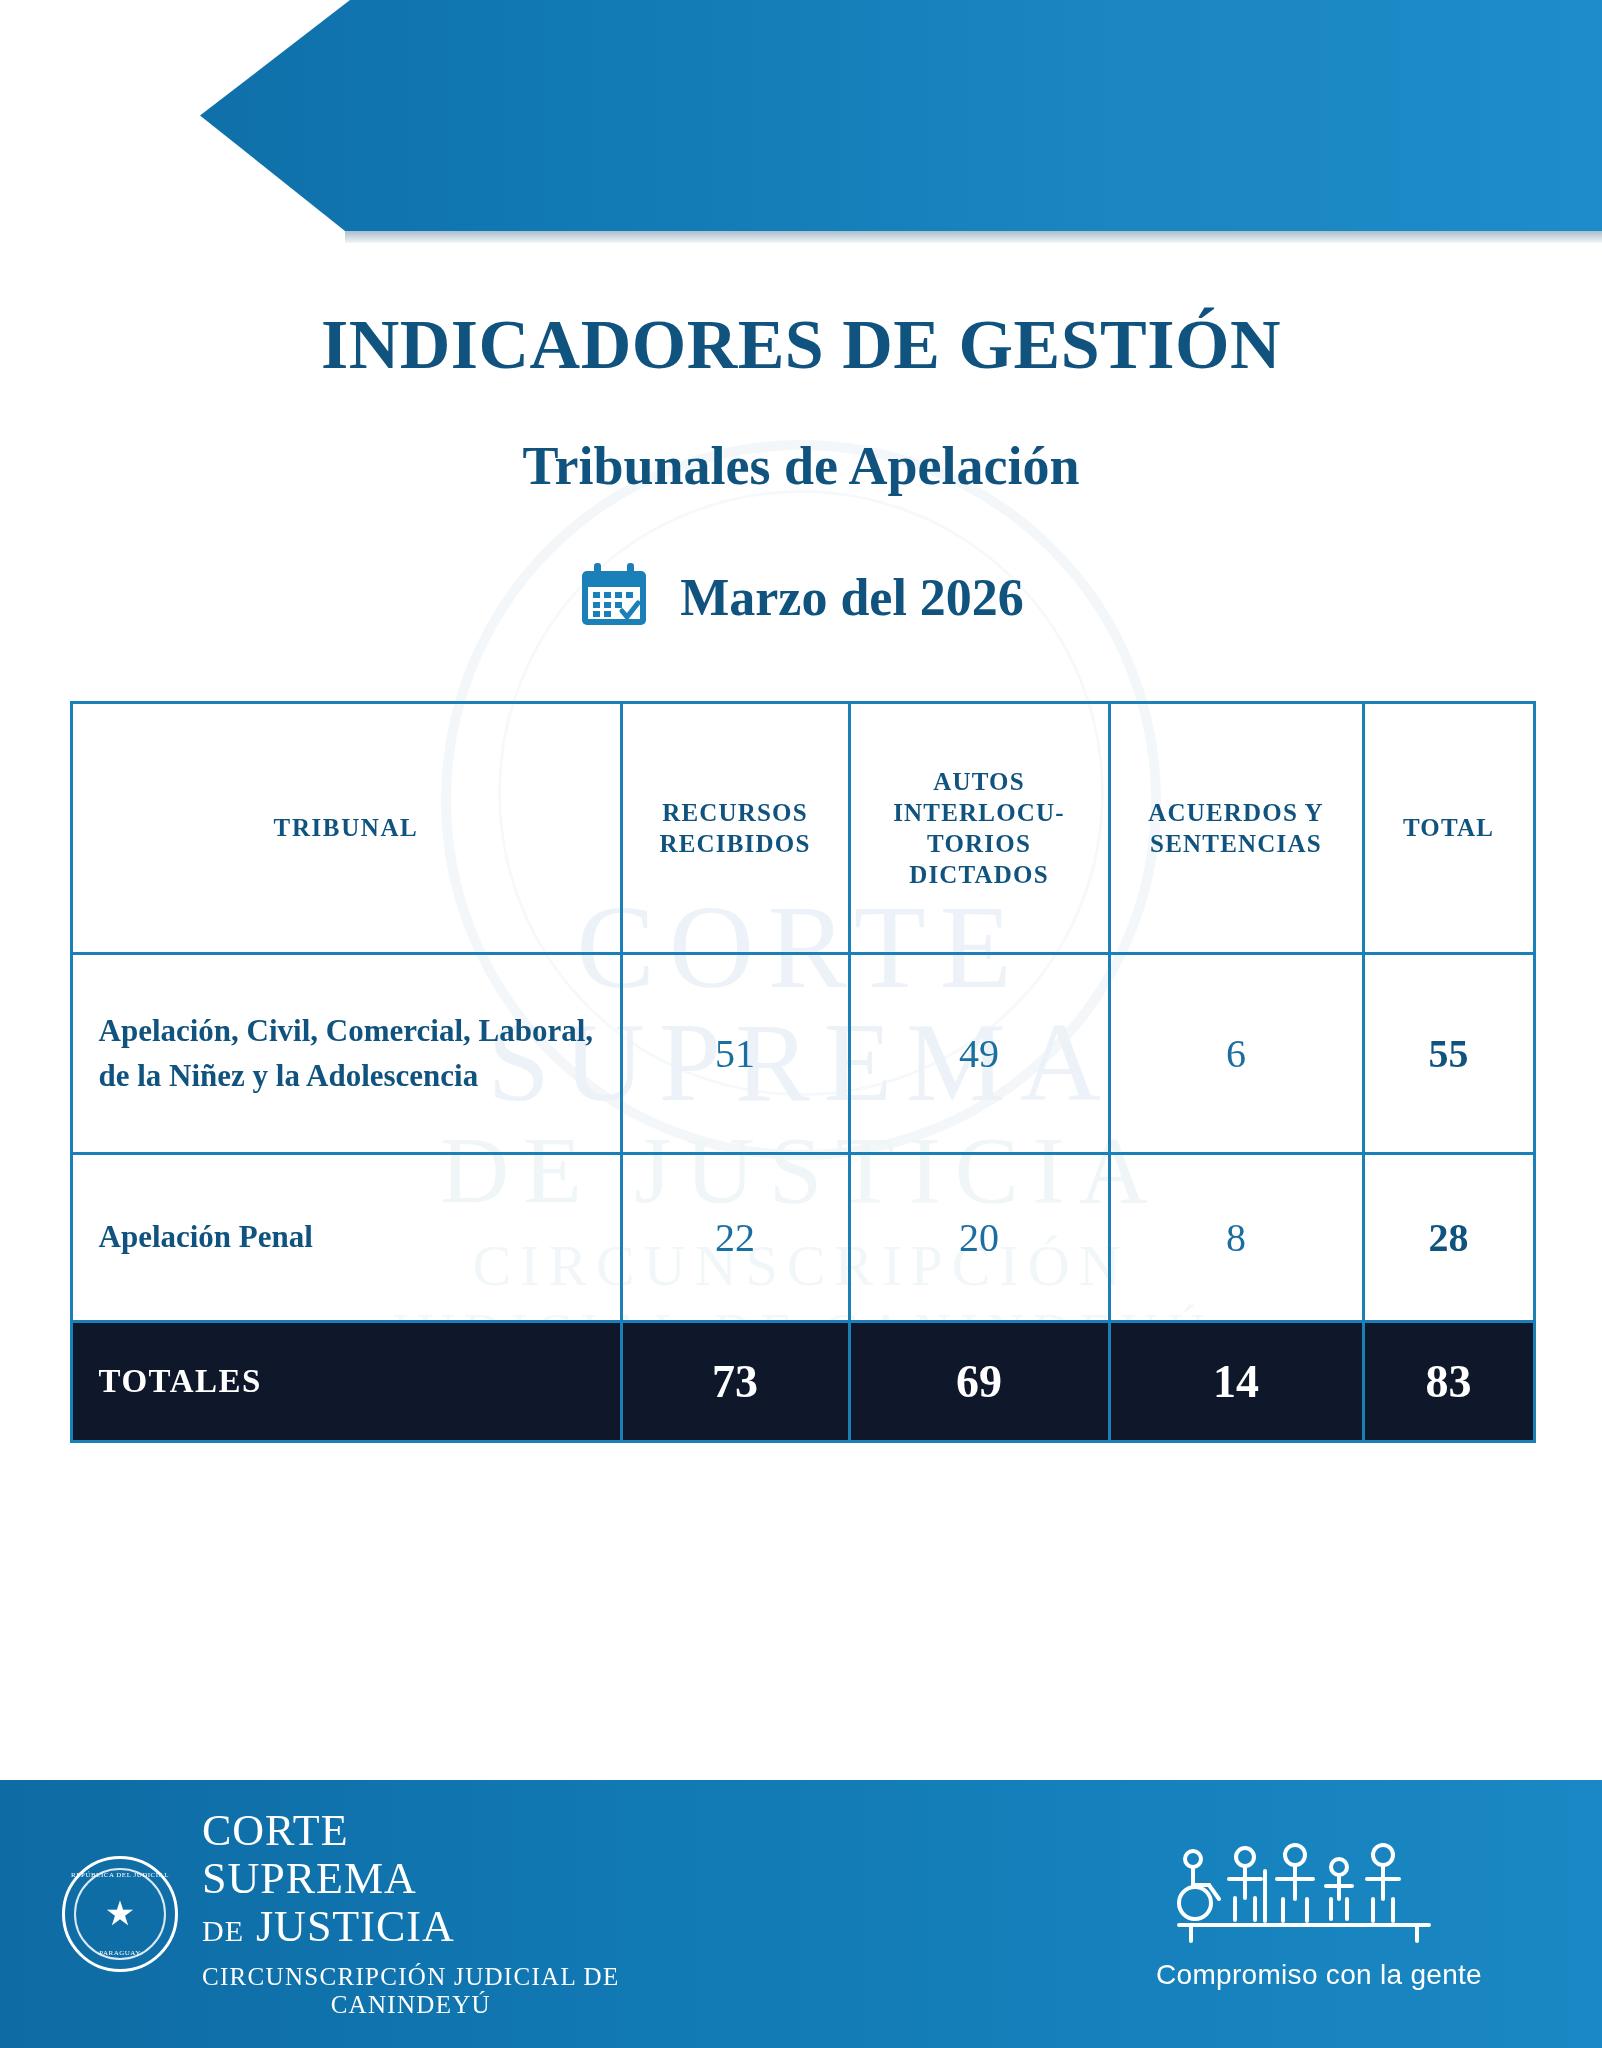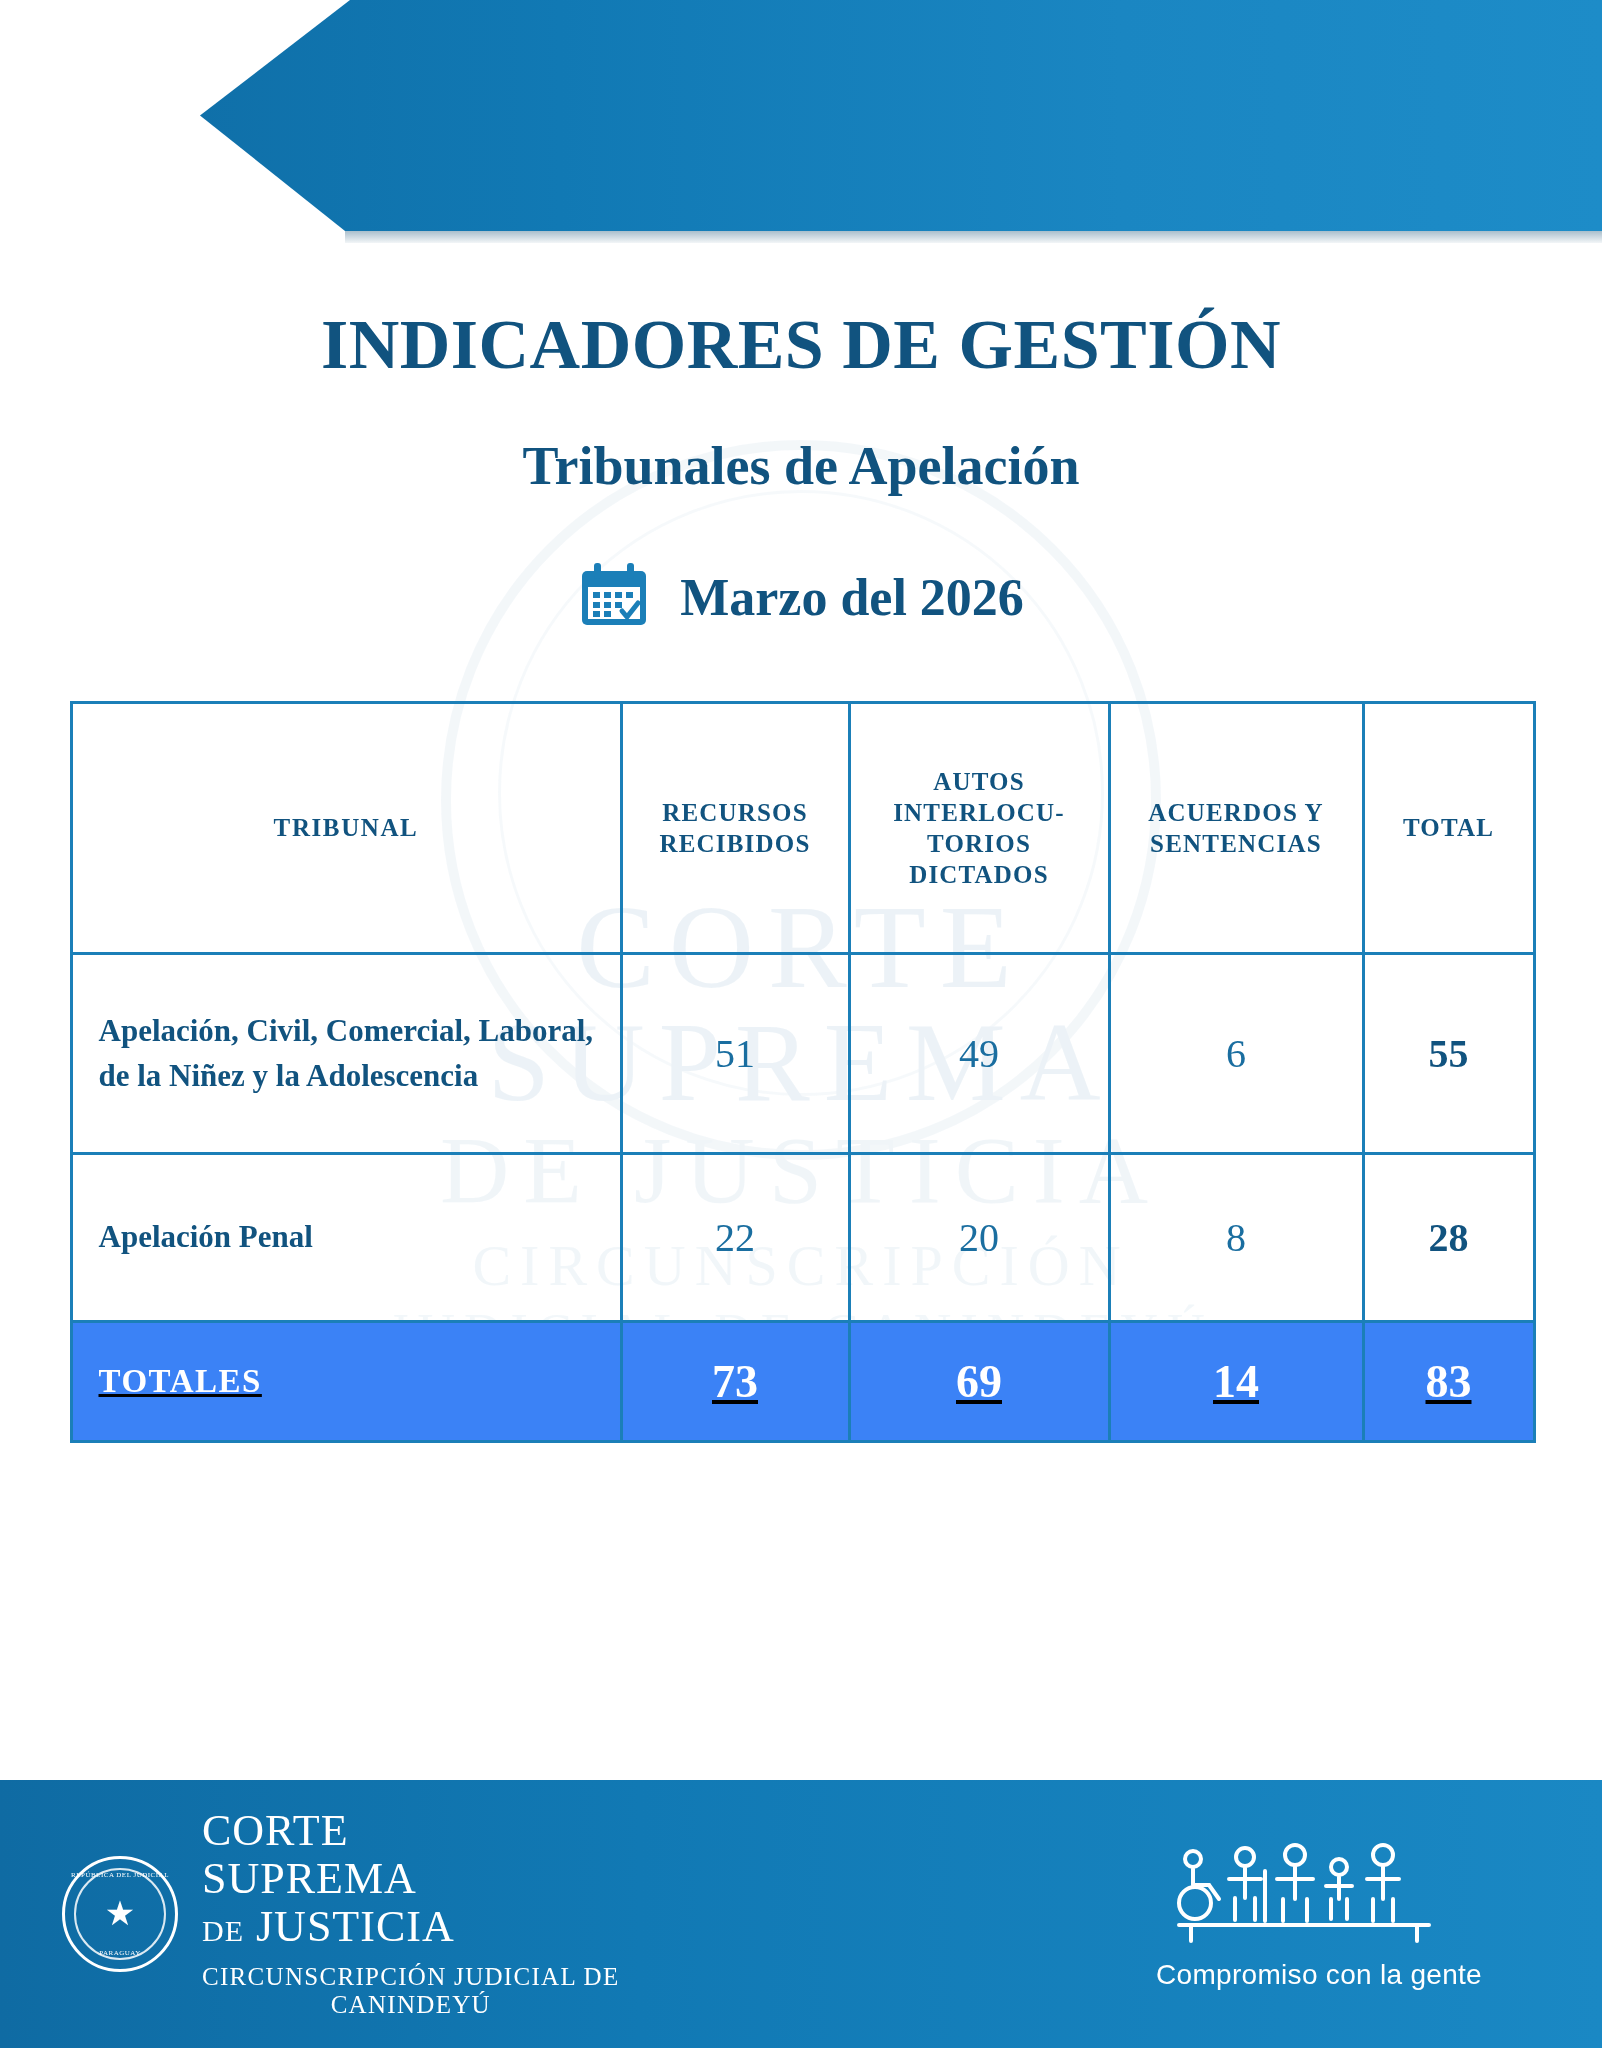--- a/index.html
+++ b/index.html
@@ -192,23 +192,22 @@
     font-size: 40px;
     text-align: center;
   }
   tbody td.num.total {
     font-weight: bold;
     color: #11537f;
   }
   tbody tr.row-body { height: 200px; }
   tbody tr.row-body-2 { height: 168px; }
   tfoot tr {
-    background: #3b82f6;
+    background: #0f172a;
     height: 120px;
-    text-decoration: underline;
   }
   tfoot td {
     border: 3px solid #1b7fb8;
     color: #ffffff;
   }
   tfoot td.name {
     font-size: 33px;
     font-weight: bold;
     letter-spacing: 1.5px;
     padding-left: 26px;

